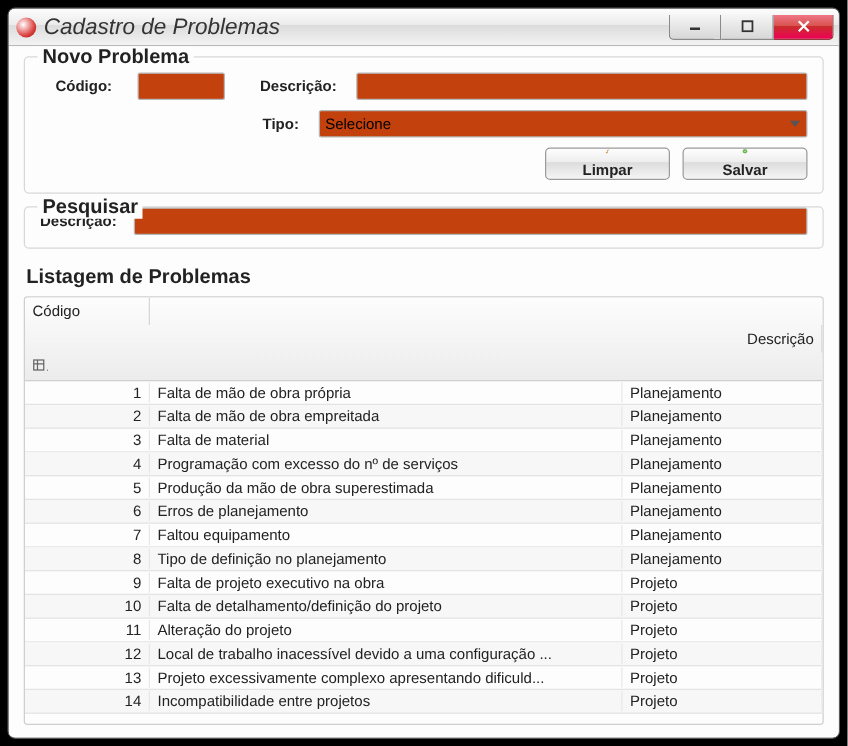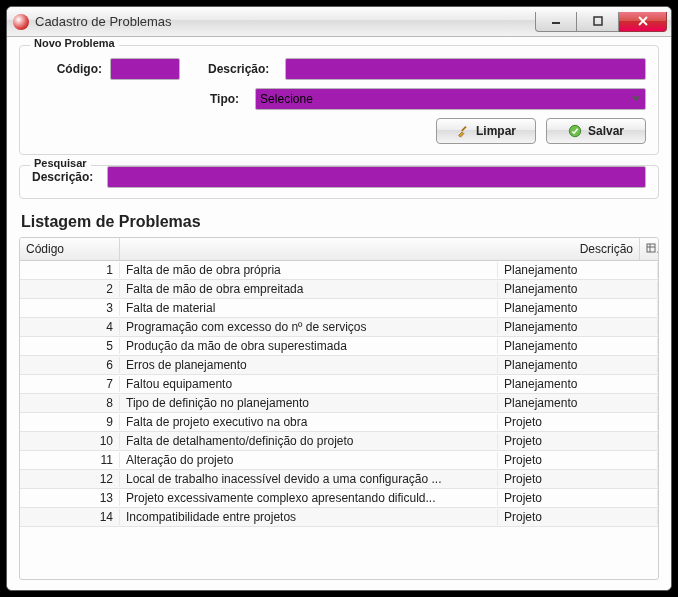--- a/index.html
+++ b/index.html
@@ -39,22 +39,23 @@
   }
   .titlebar .app-icon {
     width: 16px; height: 16px;
     border-radius: 50%;
     background: radial-gradient(circle at 35% 35%, #ffffff, #d44 60%, #900);
     margin-right: 6px;
     flex: 0 0 auto;
   }
   .titlebar .title {
     flex: 1;
-    font-size: 13px;
+    font-size: 18px;
     color: #333;
+    font-style: italic;
   }
   .win-controls {
     display: flex;
     gap: 0;
     height: 20px;
     margin-right: 2px;
   }
   .win-btn {
     width: 42px;
     height: 20px;
@@ -94,42 +95,42 @@
     margin-bottom: 10px;
     position: relative;
   }
   .group > .legend {
     position: absolute;
     top: -9px;
     left: 10px;
     background: #fdfdfd;
     padding: 0 4px;
     font-weight: bold;
-    font-size: 11px;
+    font-size: 16px;
   }
   .row {
     display: flex;
     align-items: center;
     margin-bottom: 8px;
   }
   .row:last-child { margin-bottom: 0; }
   .lbl {
     font-weight: bold;
-    text-align: right;
+    text-align: center;
     width: 70px;
     margin-right: 8px;
   }
   input[type=text], select.combo {
     height: 22px;
     border: 1px solid #b5b5b5;
     border-radius: 2px;
     padding: 1px 4px;
     font-family: inherit;
     font-size: 12px;
-    background: #a21caf;
+    background: #c2410c;
   }
   .combo {
     flex: 1;
     appearance: none;
     background: linear-gradient(to bottom,#fff,#f2f2f2);
     position: relative;
   }
   .combo-wrap { flex:1; position:relative; display:flex; }
   .combo-wrap::after {
     content:"";
@@ -153,20 +154,21 @@
     border:1px solid #9a9a9a;
     border-radius:4px;
     background:linear-gradient(to bottom,#fefefe 0%,#ededed 45%,#dcdcdc 46%,#f5f5f5 100%);
     display:flex;
     align-items:center;
     justify-content:center;
     gap:6px;
     font-weight:bold;
     font-size:12px;
     cursor:pointer;
+    flex-direction:column;
   }
   .btn .ico { width:14px;height:14px; }
   .section-label {
     font-weight:bold;
     font-size:16px;
     margin: 4px 0 6px 2px;
   }
   
   .table-wrap {
     border:1px solid #cfcfcf;
@@ -175,20 +177,21 @@
     display:flex;
     flex-direction:column;
     overflow:hidden;
     min-height:0;
   }
   .thead {
     display:flex;
     background:linear-gradient(to bottom,#fdfdfd,#ececec);
     border-bottom:1px solid #cfcfcf;
     font-size:12px;
+    flex-direction:column;
   }
   .th {
     padding:4px 6px;
     border-right:1px solid #d6d6d6;
     white-space:nowrap;
     overflow:hidden;
     text-overflow:ellipsis;
   }
   .th.codigo { width:100px; }
   .th.desc { flex:1;text-align:right; }

